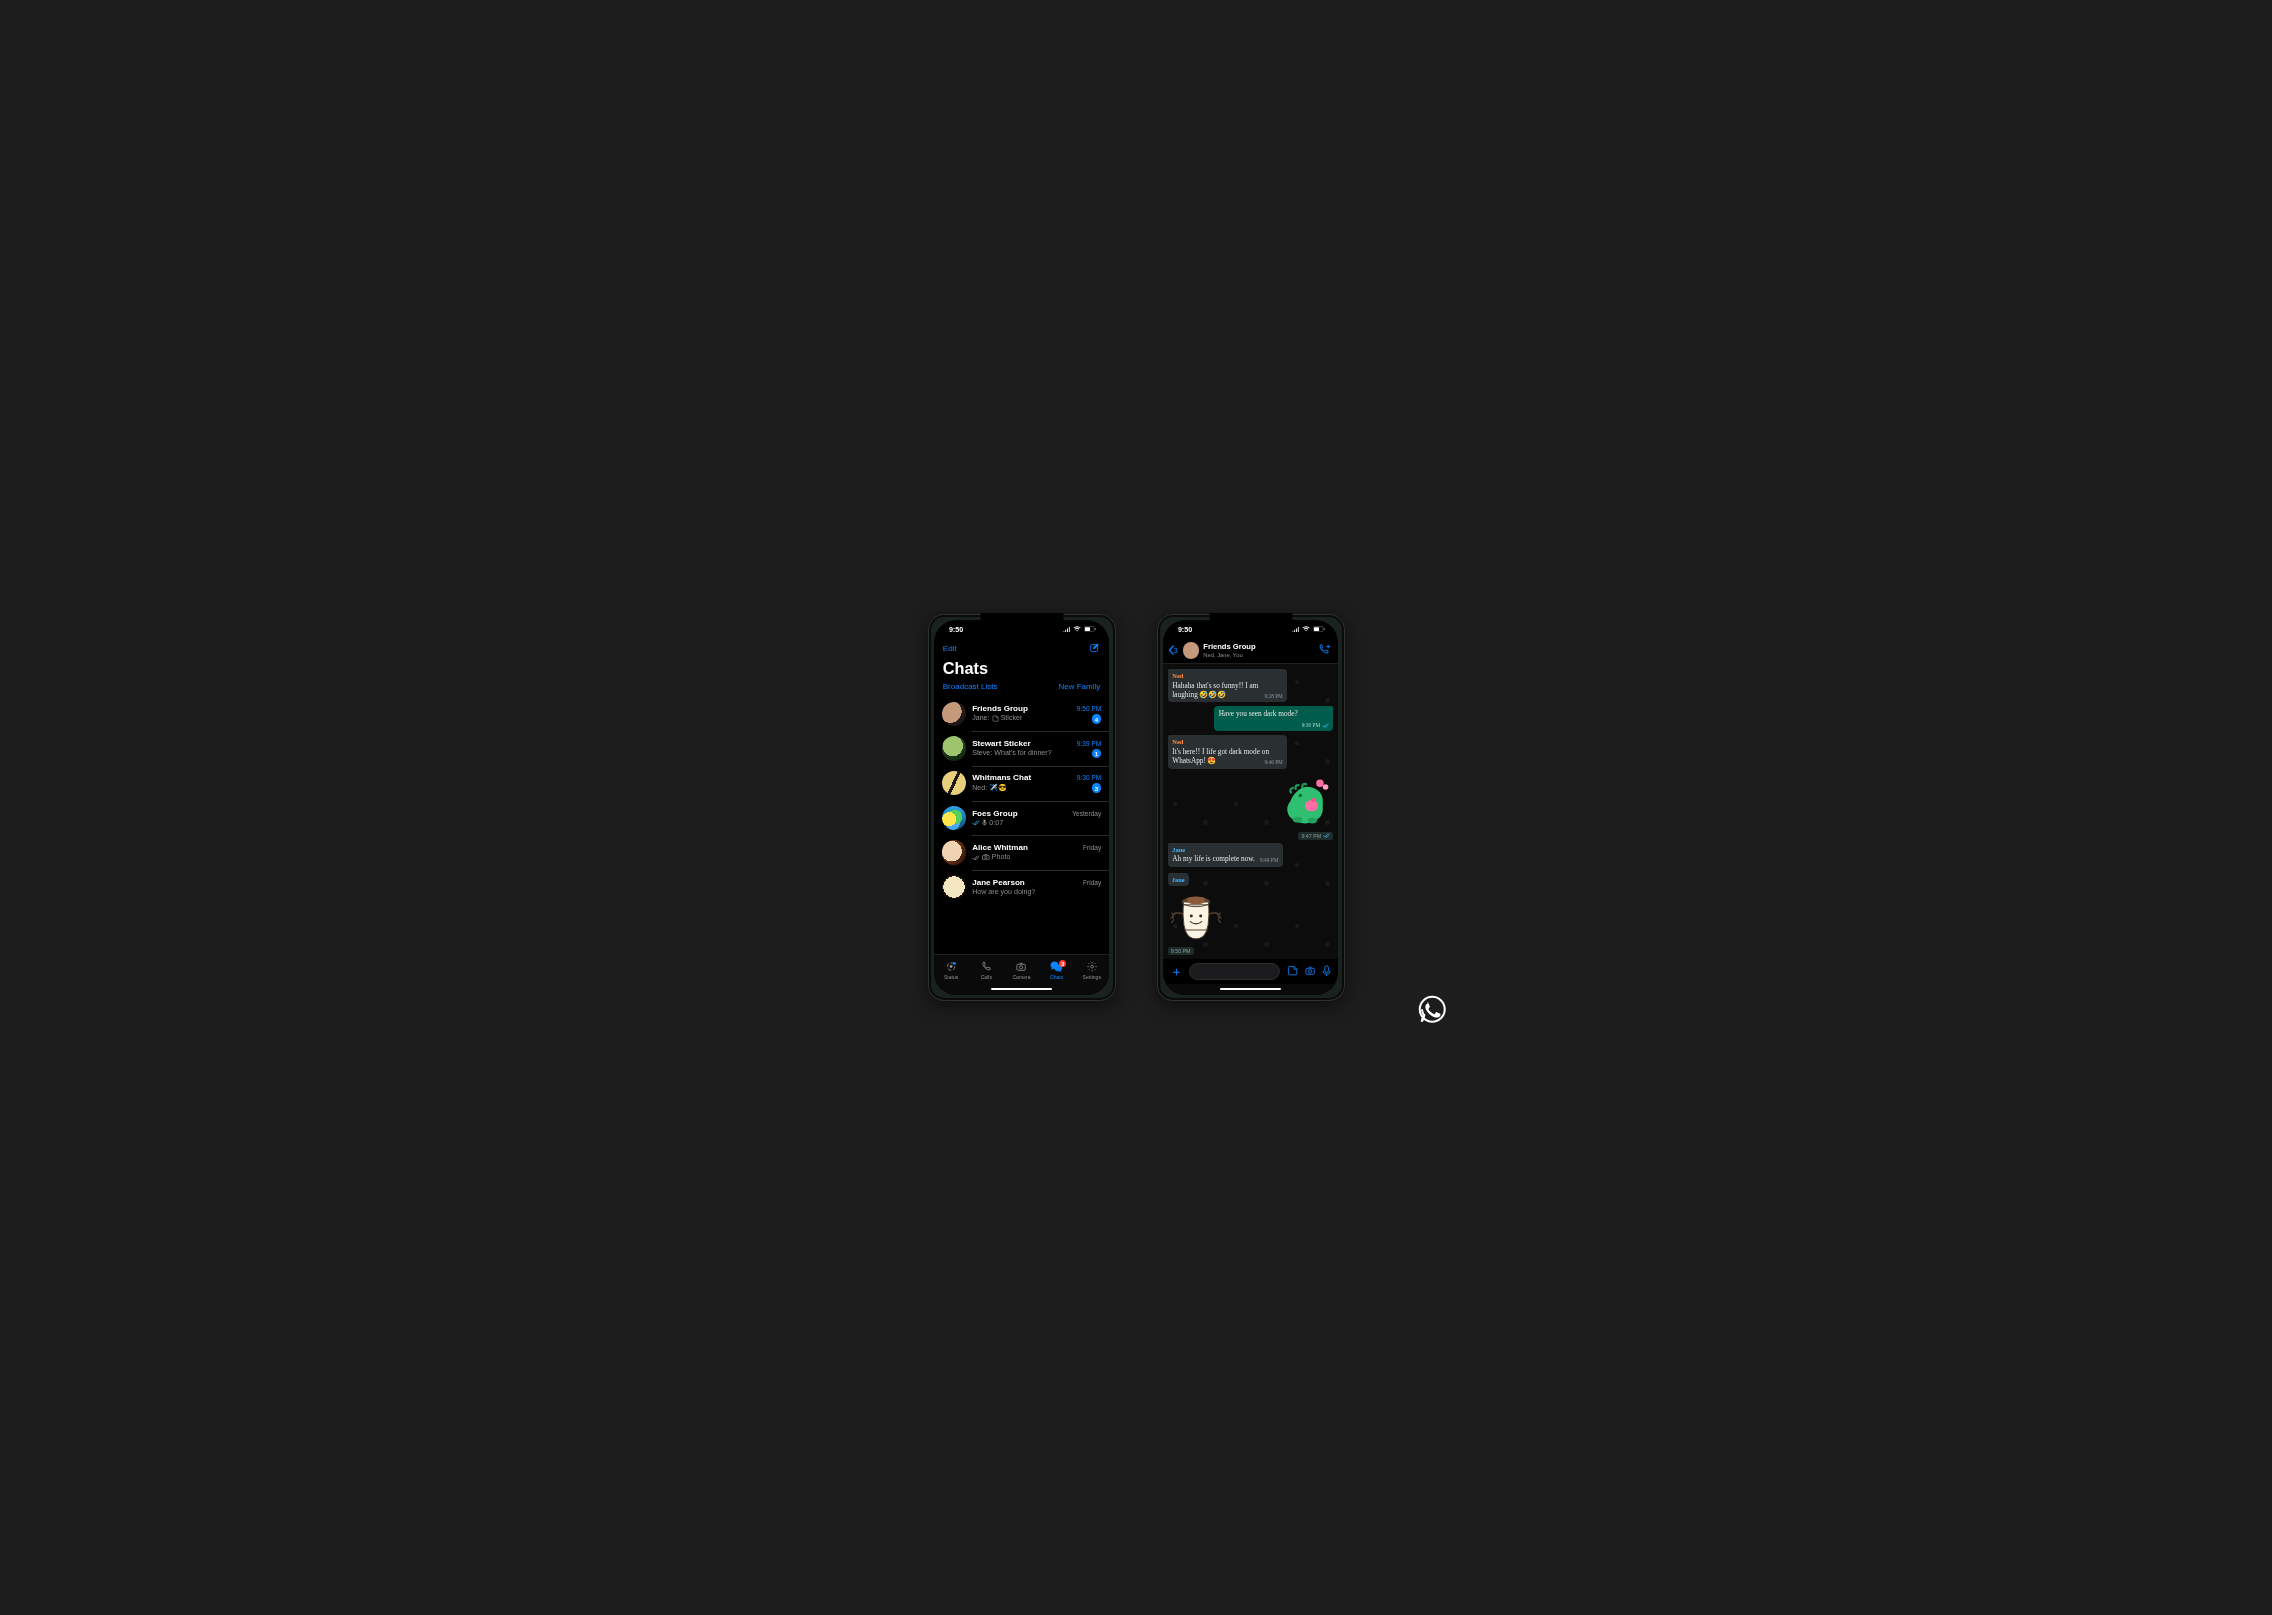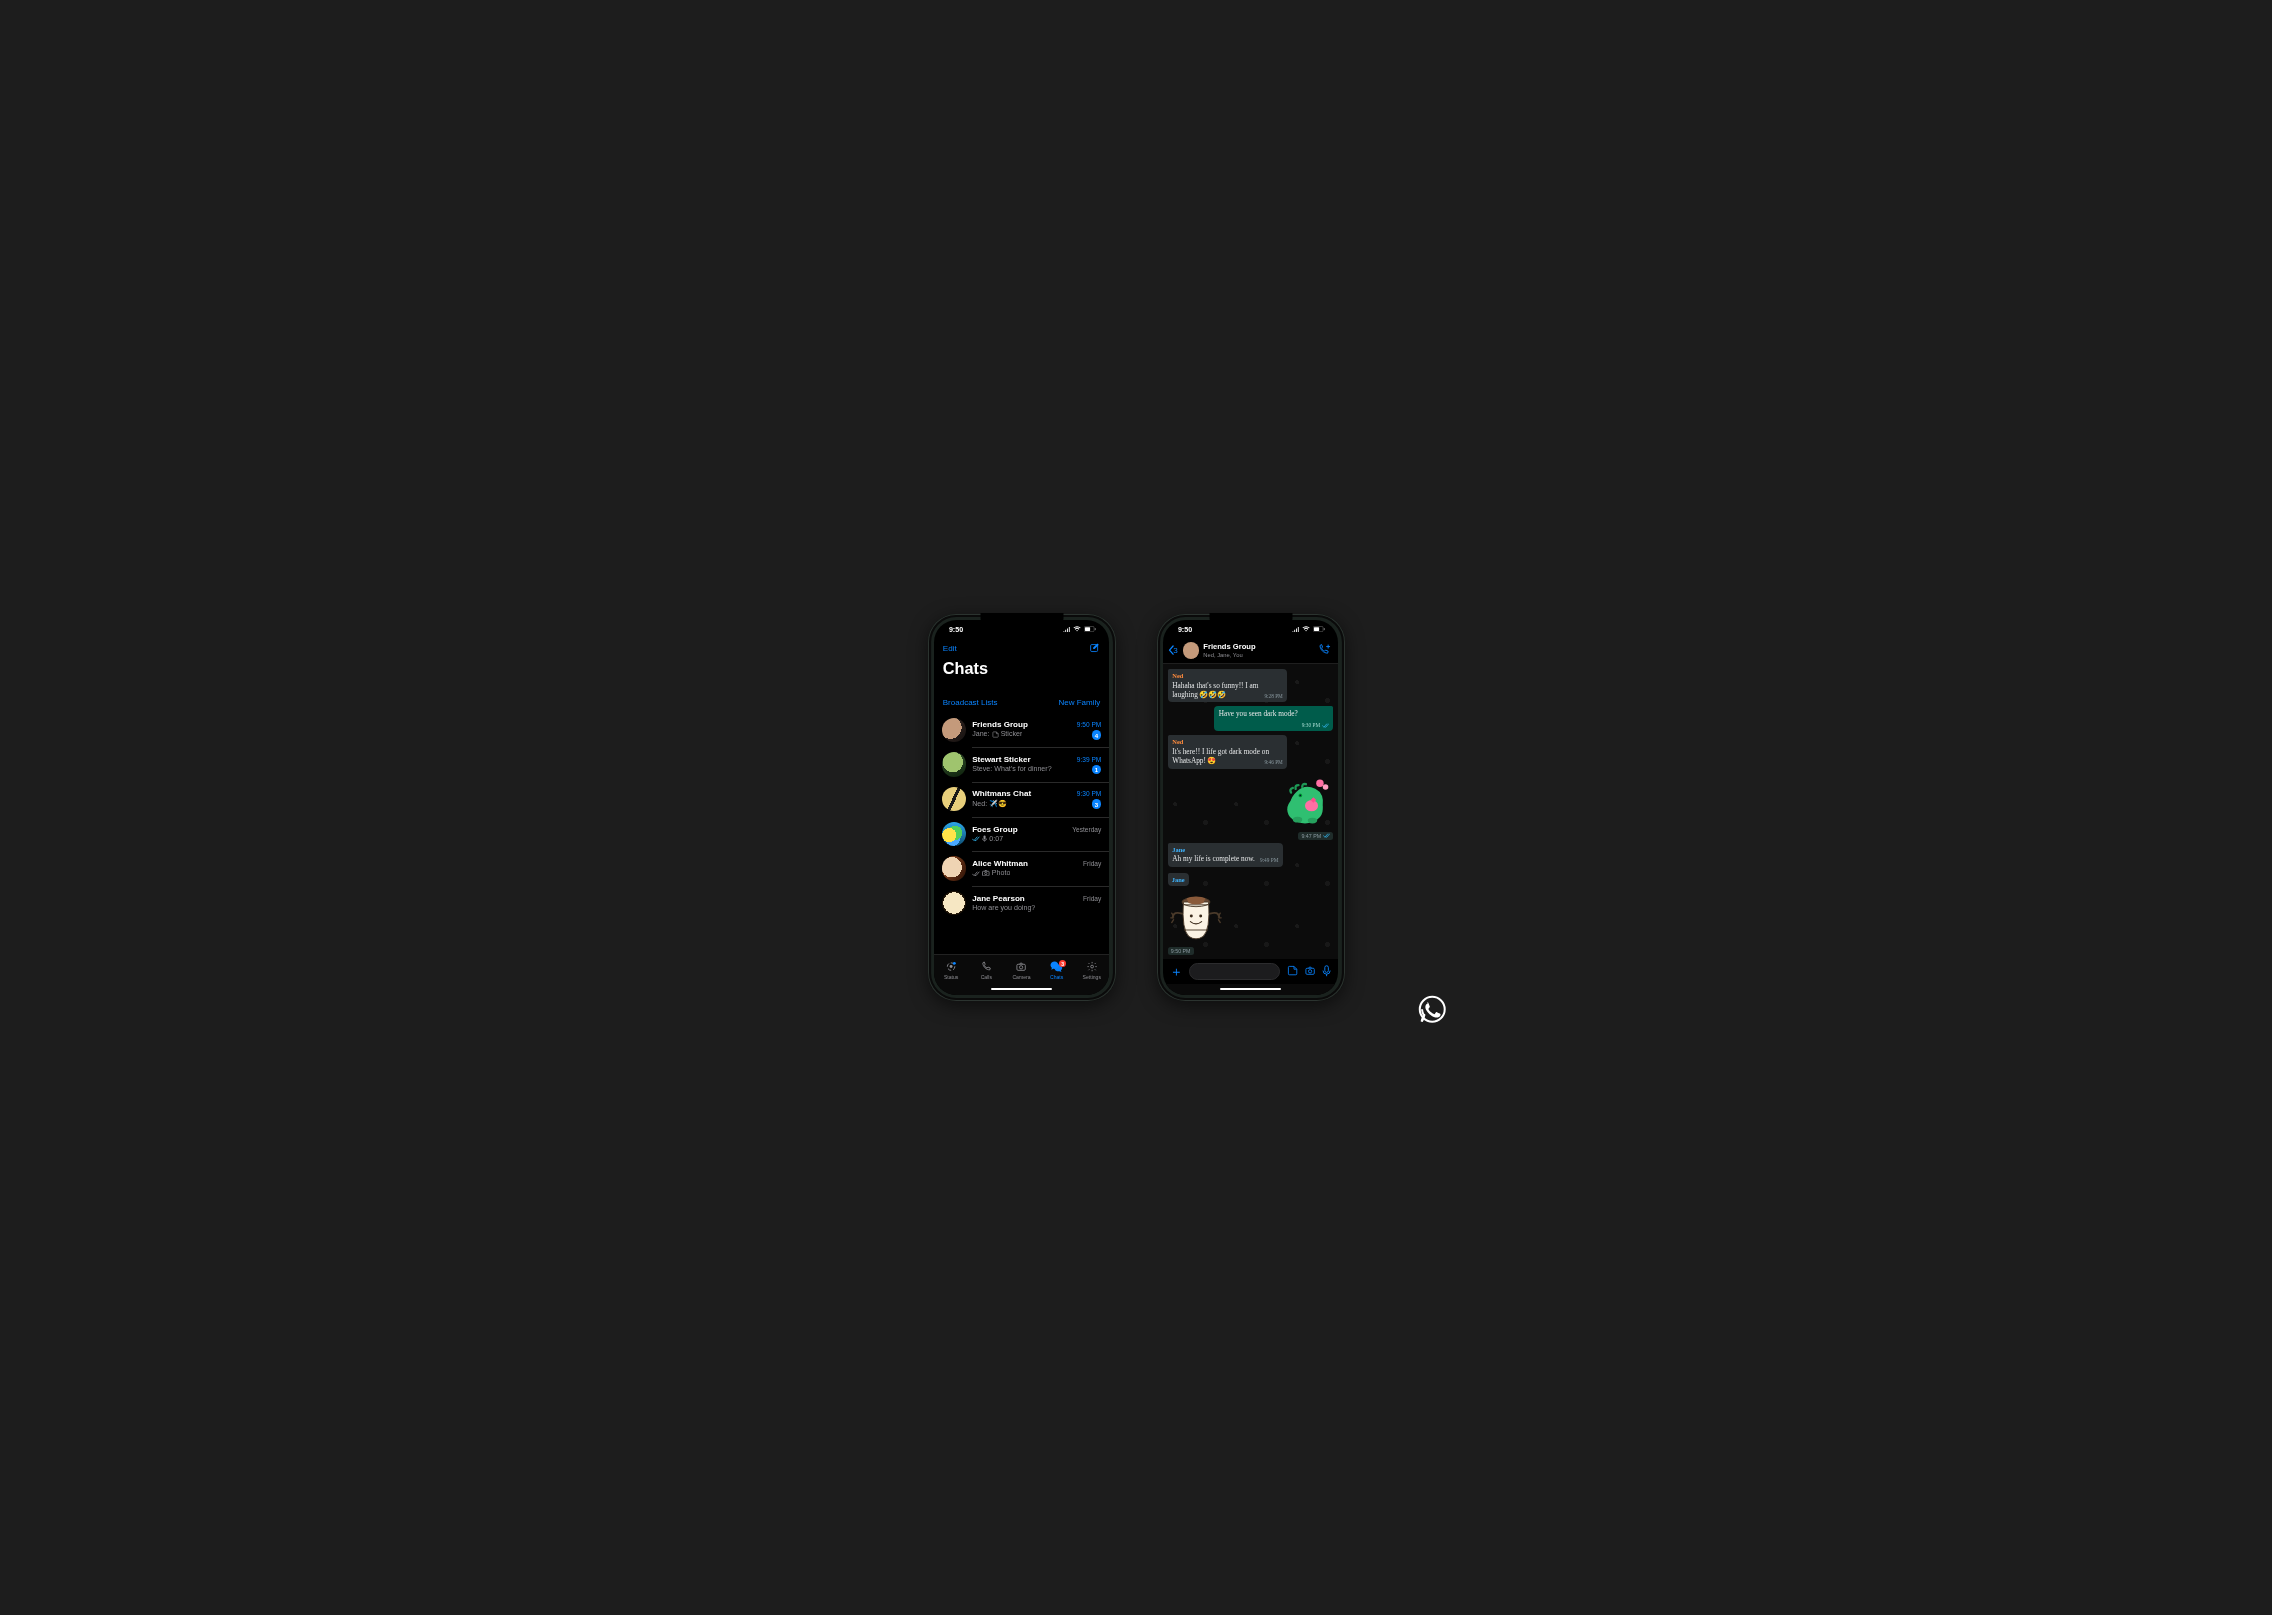--- a/index.html
+++ b/index.html
@@ -22,21 +22,21 @@
     align-items: center;
     justify-content: center;
     gap: 41px;
   }
 
   
   .phone {
     width: 188px;
     height: 387px;
     background: #1a221e;
-    border-radius: 28px;
+    border-radius: 16px;
     padding: 6.1px;
     box-shadow:
       inset 0 0 0 1px #2b332f,
       inset 0 0 0 3.1px #0a0a0a,
       0 4.1px 18px rgba(0,0,0,.55);
     position: relative;
   }
   .screen {
     width: 100%; height: 100%;
     background: #000;
@@ -78,21 +78,21 @@
     font-size: 8.1px;
   }
   .compose { width:11.2px; height:11.2px; }
   h1.chats-title {
     font-size: 16.3px; font-weight: 700;
     padding: 1px 9.2px 3.1px;
   }
   .sub-actions {
     display:flex; justify-content:space-between;
     padding: 1px 9.2px 6.1px;
-    color:#0a84ff; font-size:8px;margin-top:16px;
+    color:#0a84ff; font-size:8px;
   }
   .chat-list { flex:1; overflow:hidden; }
   .chat-row {
     display:flex; align-items:center; gap:6.1px;
     padding: 5.1px 8.1px 5.1px 8.1px;
     position:relative;
   }
   .chat-row + .chat-row::before {
     content:'';
     position:absolute; top:0; left:38px; right:0;

